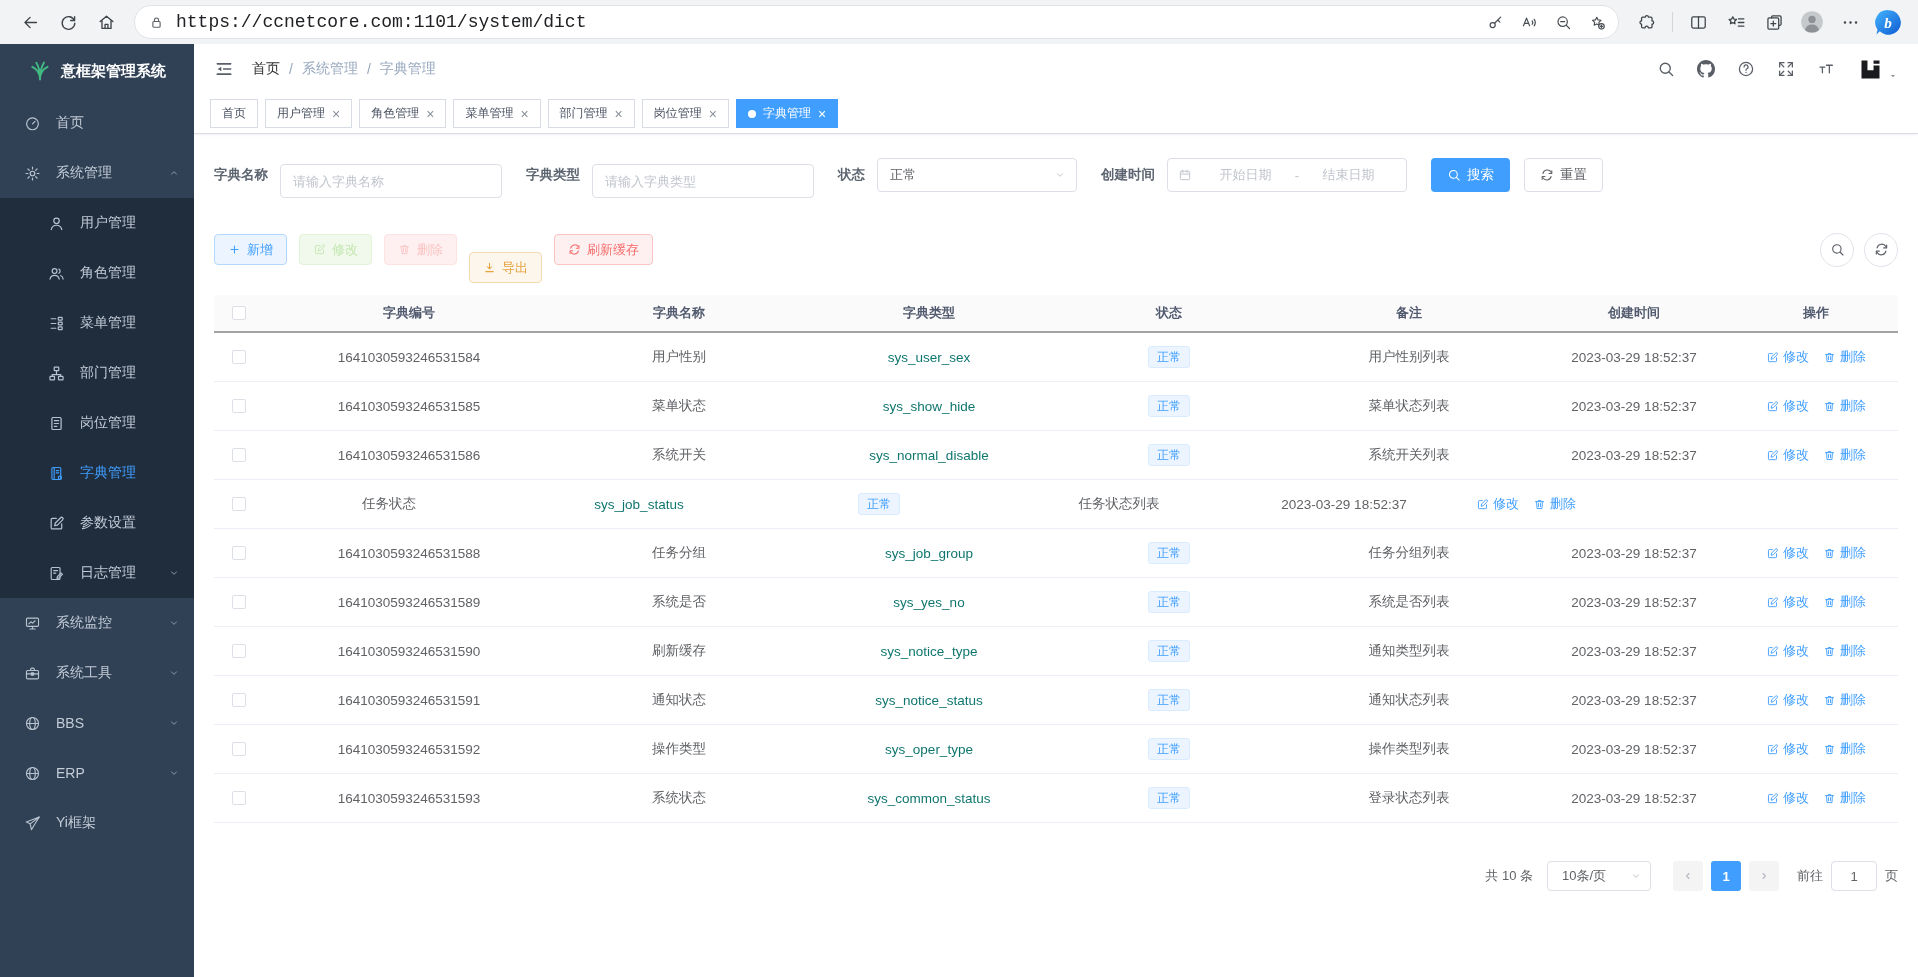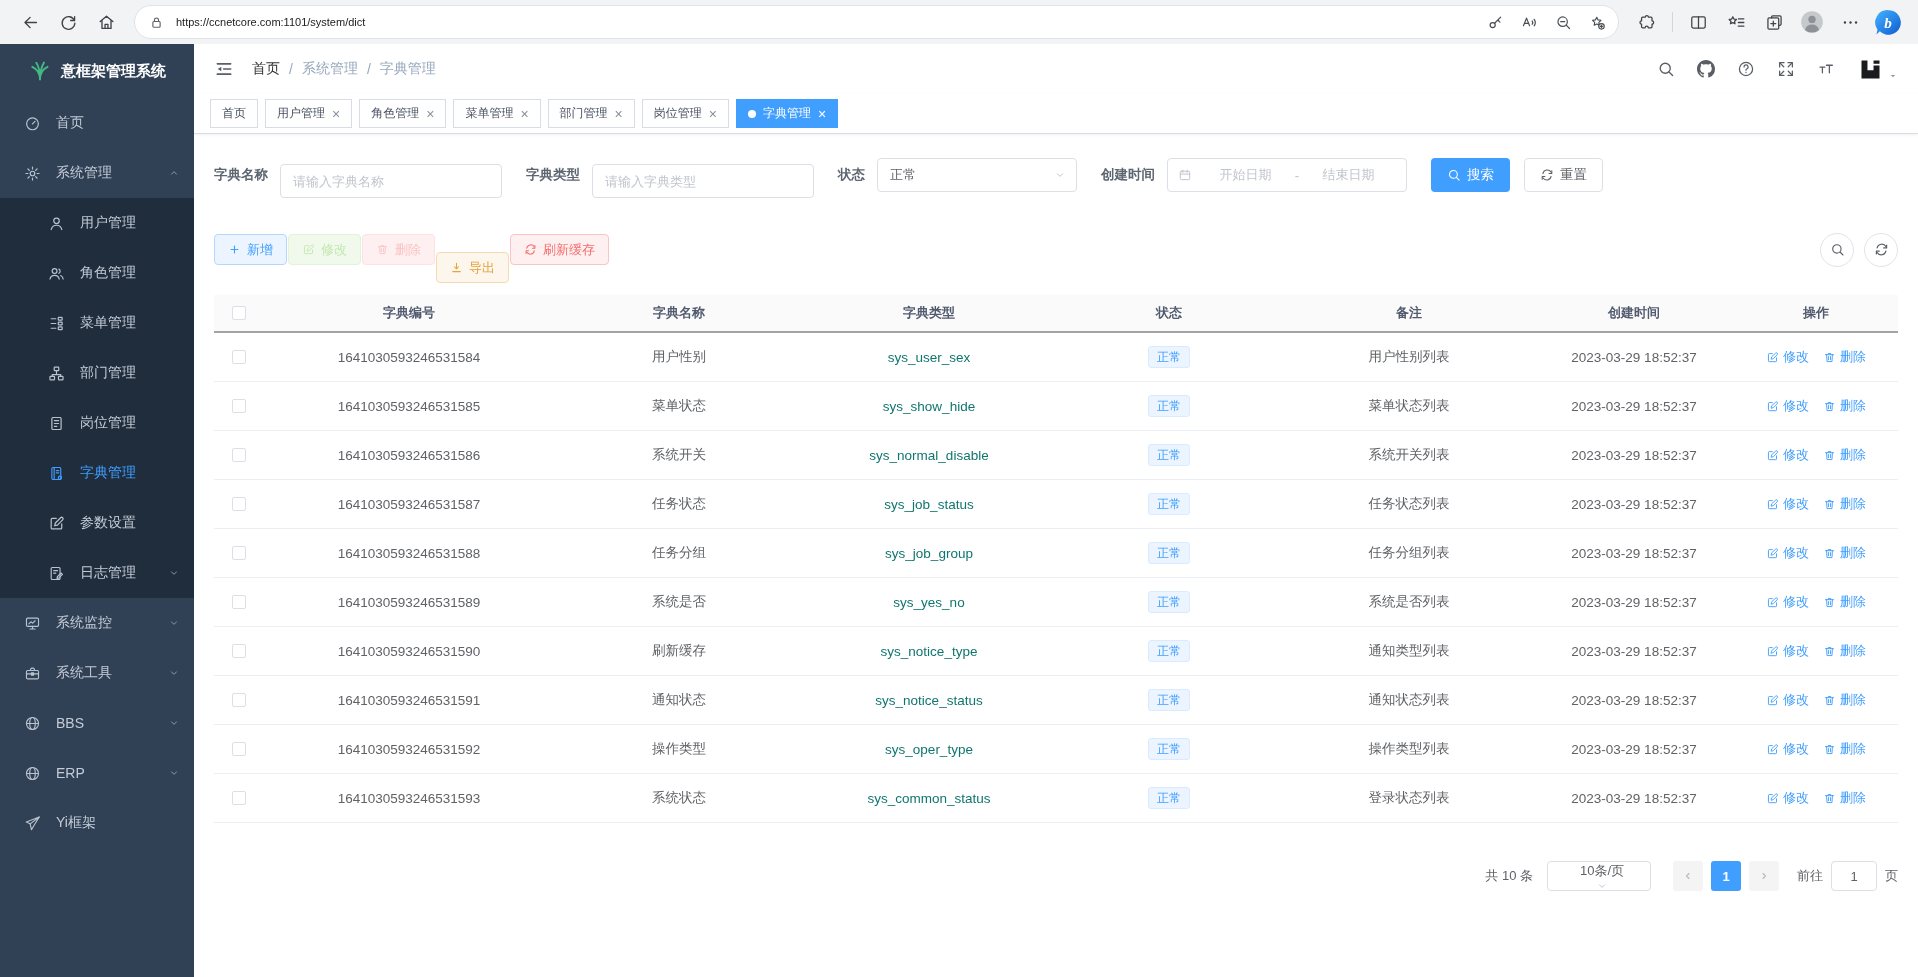--- a/index.html
+++ b/index.html
@@ -9,21 +9,21 @@
     font-family:"Liberation Sans","DejaVu Sans",sans-serif; color:#303133;
   }
   svg.ic { display:inline-block; vertical-align:middle; flex:none; }
 
   
   .browser { height:44px; background:#f2f3f5; display:flex; align-items:center; padding:0 12px; gap:2px; }
   .bic { width:36px; height:36px; border-radius:6px; display:flex; align-items:center; justify-content:center; color:#3f4449; flex:none; cursor:pointer; }
   .bic svg { width:19px; height:19px; }
   .urlpill { flex:1; height:34px; min-width:0; background:#fff; border:1px solid #e0e3e7; border-radius:17px; display:flex; align-items:center; padding:0 6px 0 14px; margin:0 8px; gap:4px; }
   .urlpill .lock { width:15px; height:15px; color:#5f6368; margin-right:8px; }
-  .url { flex:1; font-size:11px; color:#202124; white-space:nowrap; overflow:hidden; }
+  .url { flex:1; font-size:18px; color:#202124; white-space:nowrap; overflow:hidden;font-family:Liberation Mono, monospace; }
   .pic { width:30px; height:30px; border-radius:50%; display:flex; align-items:center; justify-content:center; color:#4a4e53; cursor:pointer; flex:none; }
   .pic svg { width:17px; height:17px; }
   .bdiv { width:1px; height:20px; background:#d3d6da; margin:0 5px; flex:none; }
   .bic.big svg { width:26px; height:26px; }
   .bic.bing svg { width:29px; height:29px; }
 
   
   .app { display:flex; height:933px; }
   .sidebar { width:194px; flex:none; background:#304156; display:flex; flex-direction:column; overflow:hidden; }
   .logo { height:54px; flex:none; display:flex; align-items:center; justify-content:center; gap:9px; color:#fff; font-size:15px; font-weight:bold; white-space:nowrap; }
@@ -71,21 +71,21 @@
   .selbox .chevd { width:12px; height:12px; color:#c0c4cc; }
   .datebox { width:240px; display:flex; align-items:center; padding:0 10px; color:#c0c4cc; cursor:pointer; }
   .datebox .cal { width:14px; height:14px; margin-right:6px; color:#c0c4cc; }
   .datebox .dph { flex:1; text-align:center; font-size:13px; }
   .datebox .dsep { padding:0 2px; }
   .btn { height:34px; border-radius:4px; display:inline-flex; align-items:center; gap:6px; padding:0 15px; font-size:13.5px; cursor:pointer; border:1px solid transparent; }
   .btn svg { width:14px; height:14px; }
   .btn.primary { background:#409eff; color:#fff; }
   .btn.plainw { background:#fff; border-color:#dcdfe6; color:#606266; margin-left:14px; }
 
-  .toolbar { display:flex; align-items:center; gap:1px; margin-top:18px; flex:none; width:1684px; }
+  .toolbar { display:flex; align-items:center; gap:12px; margin-top:18px; flex:none; width:1684px; }
   .tbtn { height:31px; padding:0 13px; border-radius:4px; font-size:13px; display:inline-flex; align-items:center; gap:6px; border:1px solid; cursor:pointer; }
   .tbtn svg { width:13px; height:13px; }
   .tbtn.add   { color:#409eff; background:#ecf5ff; border-color:#b3d8ff; }
   .tbtn.mod   { color:#c2e7b0; background:#f0f9eb; border-color:#e1f3d8; }
   .tbtn.del   { color:#fbc4c4; background:#fef0f0; border-color:#fde2e2; }
   .tbtn.exp   { color:#e6a23c; background:#fdf6ec; border-color:#f5dab1;margin-top:36px; }
   .tbtn.cache { color:#f56c6c; background:#fef0f0; border-color:#fbc4c4; }
   .tool-right { margin-left:auto; display:flex; gap:10px; }
   .circ { width:34px; height:34px; border-radius:50%; border:1px solid #e0e3e9; background:#fff; display:flex; align-items:center; justify-content:center; color:#5a5e66; cursor:pointer; }
   .circ svg { width:15px; height:15px; }
@@ -101,21 +101,21 @@
   .cb { width:14px; height:14px; border:1px solid #dcdfe6; border-radius:2px; background:#fff; display:inline-block; cursor:pointer; }
   .tlink { color:#0f766e; cursor:pointer; }
   .badge { height:22px; padding:0 8px; display:inline-flex; align-items:center; background:#ecf5ff; border:1px solid #d9ecff; color:#409eff; border-radius:3px; font-size:12px; }
   .oplink { color:#409eff; display:inline-flex; align-items:center; gap:4px; cursor:pointer; font-size:13px; }
   .oplink + .oplink { margin-left:14px; }
   .oplink svg { width:13px; height:13px; }
 
   
   .pager { width:1684px; display:flex; align-items:center; justify-content:flex-end; margin-top:38px; font-size:13px; color:#606266; flex:none; }
   .ptotal { margin-right:14px; }
-  .psel { width:104px; height:30px; border:1px solid #dcdfe6; border-radius:4px; background:#fff; display:flex; align-items:center; justify-content:space-between; padding:0 8px 0 14px; cursor:pointer; margin-right:18px;flex-direction:column; }
+  .psel { width:104px; height:30px; border:1px solid #dcdfe6; border-radius:4px; background:#fff; display:flex; align-items:center; justify-content:space-between; padding:0 8px 0 14px; cursor:pointer; margin-right:18px; }
   .psel .chevd { width:12px; height:12px; color:#c0c4cc; }
   .pbtn { min-width:30px; height:30px; border-radius:3px; background:#f4f4f5; display:flex; align-items:center; justify-content:center; color:#b4b8bf; cursor:pointer; margin:0 4px; }
   .pbtn svg { width:12px; height:12px; }
   .pcur { min-width:30px; height:30px; border-radius:3px; background:#409eff; color:#fff; display:flex; align-items:center; justify-content:center; font-weight:bold; cursor:pointer; margin:0 4px; }
   .goto { display:flex; align-items:center; gap:8px; margin-left:14px; }
   .ginp { width:46px; height:30px; border:1px solid #dcdfe6; border-radius:4px; text-align:center; font-size:13px; color:#606266; outline:none; }
 </style>
 </head>
 <body>
 
@@ -866,21 +866,20 @@
                     <use href="#i-trash"></use>
                   </svg>
                   <span>删除</span>
                 </span>
               </div>
             </div>
             <div class="tr">
               <div class="td col-cb">
                 <span class="cb"></span>
               </div>
-              <div class="td col-id">1641030593246531587</div>
               <div class="td col-name">任务状态</div>
               <div class="td col-type">
                 <span class="tlink">sys_job_status</span>
               </div>
               <div class="td col-status">
                 <span class="badge">正常</span>
               </div>
               <div class="td col-remark">任务状态列表</div>
               <div class="td col-created">2023-03-29 18:52:37</div>
               <div class="td col-ops">

